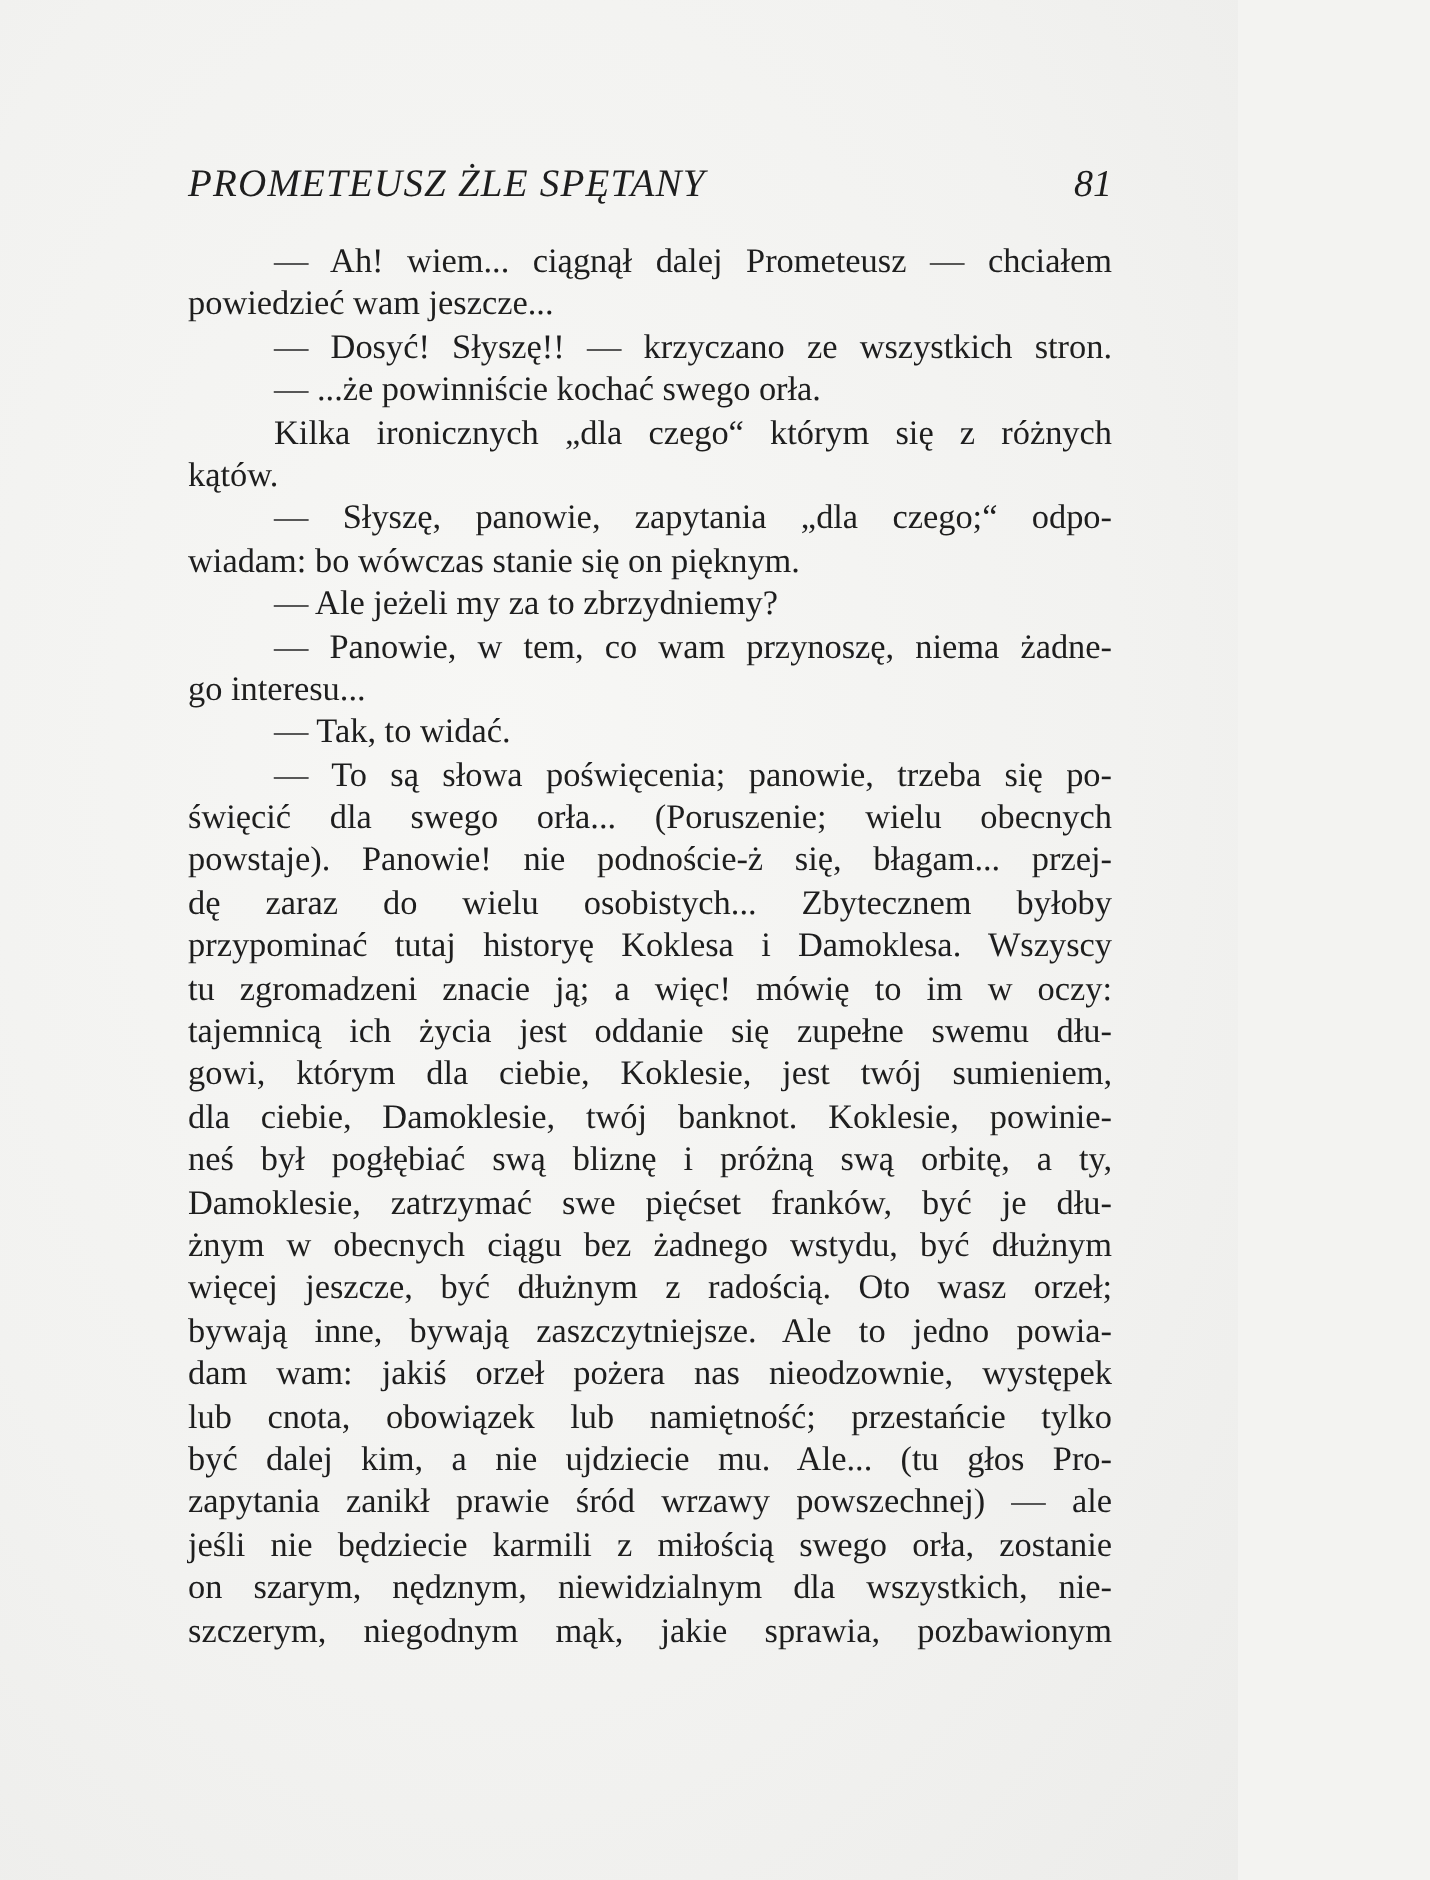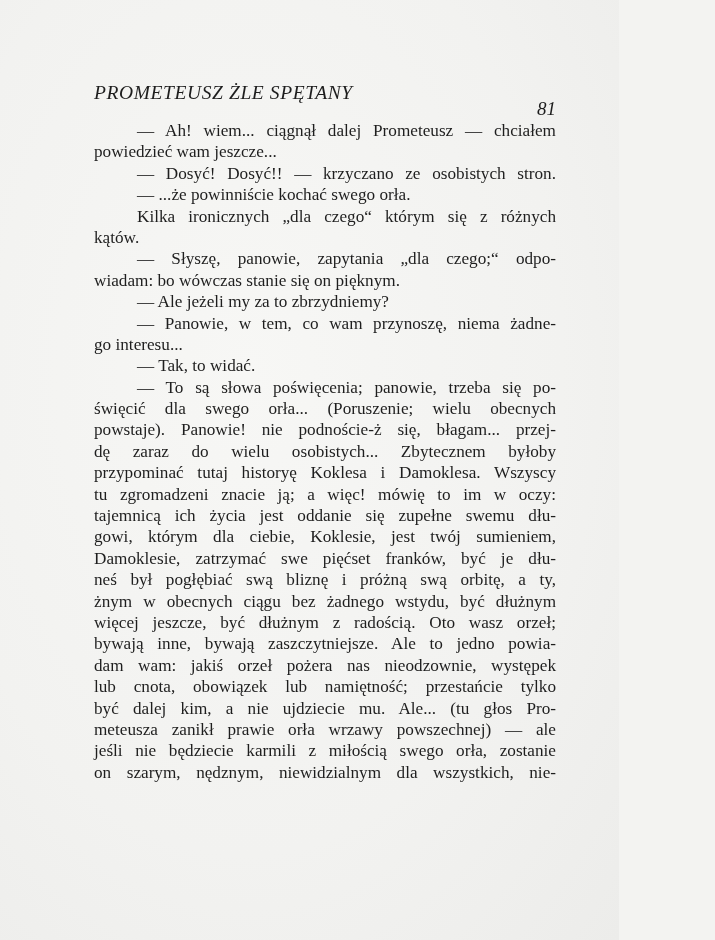--- a/index.html
+++ b/index.html
@@ -17,21 +17,21 @@
     .header {
       position: absolute; left: 94px; top: 82px; width: 462px; height: 26px;
     }
     .running-title {
       position: absolute; left: 0; top: 0;
       font-style: italic; font-size: 19.5px; letter-spacing: 0.6px;
       white-space: nowrap;
     }
     .page-number {
       position: absolute; right: 0; top: 0;
-      font-style: italic; font-size: 19px; margin-top: 16px;
+      font-style: italic; font-size: 19px;
     }
     .body {
       position: absolute; left: 94px; top: 120px; width: 462px;
     }
     .line {
       height: 21.4px; line-height: 21.4px;
       font-size: 17.2px; white-space: nowrap;
       text-align: justify; text-align-last: justify;
       overflow: visible;
     }
@@ -42,43 +42,45 @@
 <body>
 
 <div class="page">
   <div class="header">
     <span class="running-title">PROMETEUSZ ŻLE SPĘTANY</span>
     <span class="page-number">81</span>
   </div>
   <div class="body" id="body-text">
       <div class="line indent">— Ah! wiem... ciągnął dalej Prometeusz — chciałem</div>
       <div class="line last">powiedzieć wam jeszcze...</div>
-      <div class="line indent">— Dosyć! Dosyć!! — krzyczano ze osobistych stron.</div>
+      <div class="line indent">— Dosyć! Słyszę!! — krzyczano ze wszystkich stron.</div>
       <div class="line indent last">— ...że powinniście kochać swego orła.</div>
       <div class="line indent">Kilka ironicznych „dla czego“ którym się z różnych</div>
       <div class="line last">kątów.</div>
       <div class="line indent">— Słyszę, panowie, zapytania „dla czego;“ odpo-</div>
       <div class="line last">wiadam: bo wówczas stanie się on pięknym.</div>
       <div class="line indent last">— Ale jeżeli my za to zbrzydniemy?</div>
       <div class="line indent">— Panowie, w tem, co wam przynoszę, niema żadne-</div>
       <div class="line last">go interesu...</div>
       <div class="line indent last">— Tak, to widać.</div>
       <div class="line indent">— To są słowa poświęcenia; panowie, trzeba się po-</div>
       <div class="line">święcić dla swego orła... (Poruszenie; wielu obecnych</div>
       <div class="line">powstaje). Panowie! nie podnoście-ż się, błagam... przej-</div>
       <div class="line">dę zaraz do wielu osobistych... Zbytecznem byłoby</div>
       <div class="line">przypominać tutaj historyę Koklesa i Damoklesa. Wszyscy</div>
       <div class="line">tu zgromadzeni znacie ją; a więc! mówię to im w oczy:</div>
       <div class="line">tajemnicą ich życia jest oddanie się zupełne swemu dłu-</div>
       <div class="line">gowi, którym dla ciebie, Koklesie, jest twój sumieniem,</div>
+      <div class="line">dla ciebie, Damoklesie, twój banknot. Koklesie, powinie-</div>
+      <div class="line">neś był pogłębiać swą bliznę i próżną swą orbitę, a ty,</div>
       <div class="line">Damoklesie, zatrzymać swe pięćset franków, być je dłu-</div>
-      <div class="line">neś był pogłębiać swą bliznę i próżną swą orbitę, a ty,</div>
       <div class="line">żnym w obecnych ciągu bez żadnego wstydu, być dłużnym</div>
       <div class="line">więcej jeszcze, być dłużnym z radością. Oto wasz orzeł;</div>
       <div class="line">bywają inne, bywają zaszczytniejsze. Ale to jedno powia-</div>
       <div class="line">dam wam: jakiś orzeł pożera nas nieodzownie, występek</div>
       <div class="line">lub cnota, obowiązek lub namiętność; przestańcie tylko</div>
       <div class="line">być dalej kim, a nie ujdziecie mu. Ale... (tu głos Pro-</div>
-      <div class="line">meteusza zanikł prawie orła wrzawy powszechnej) — ale</div>
+      <div class="line">zapytania zanikł prawie śród wrzawy powszechnej) — ale</div>
       <div class="line">jeśli nie będziecie karmili z miłością swego orła, zostanie</div>
       <div class="line">on szarym, nędznym, niewidzialnym dla wszystkich, nie-</div>
+      <div class="line">szczerym, niegodnym mąk, jakie sprawia, pozbawionym</div>
     </div>
 </div>
 
 </body></html>

